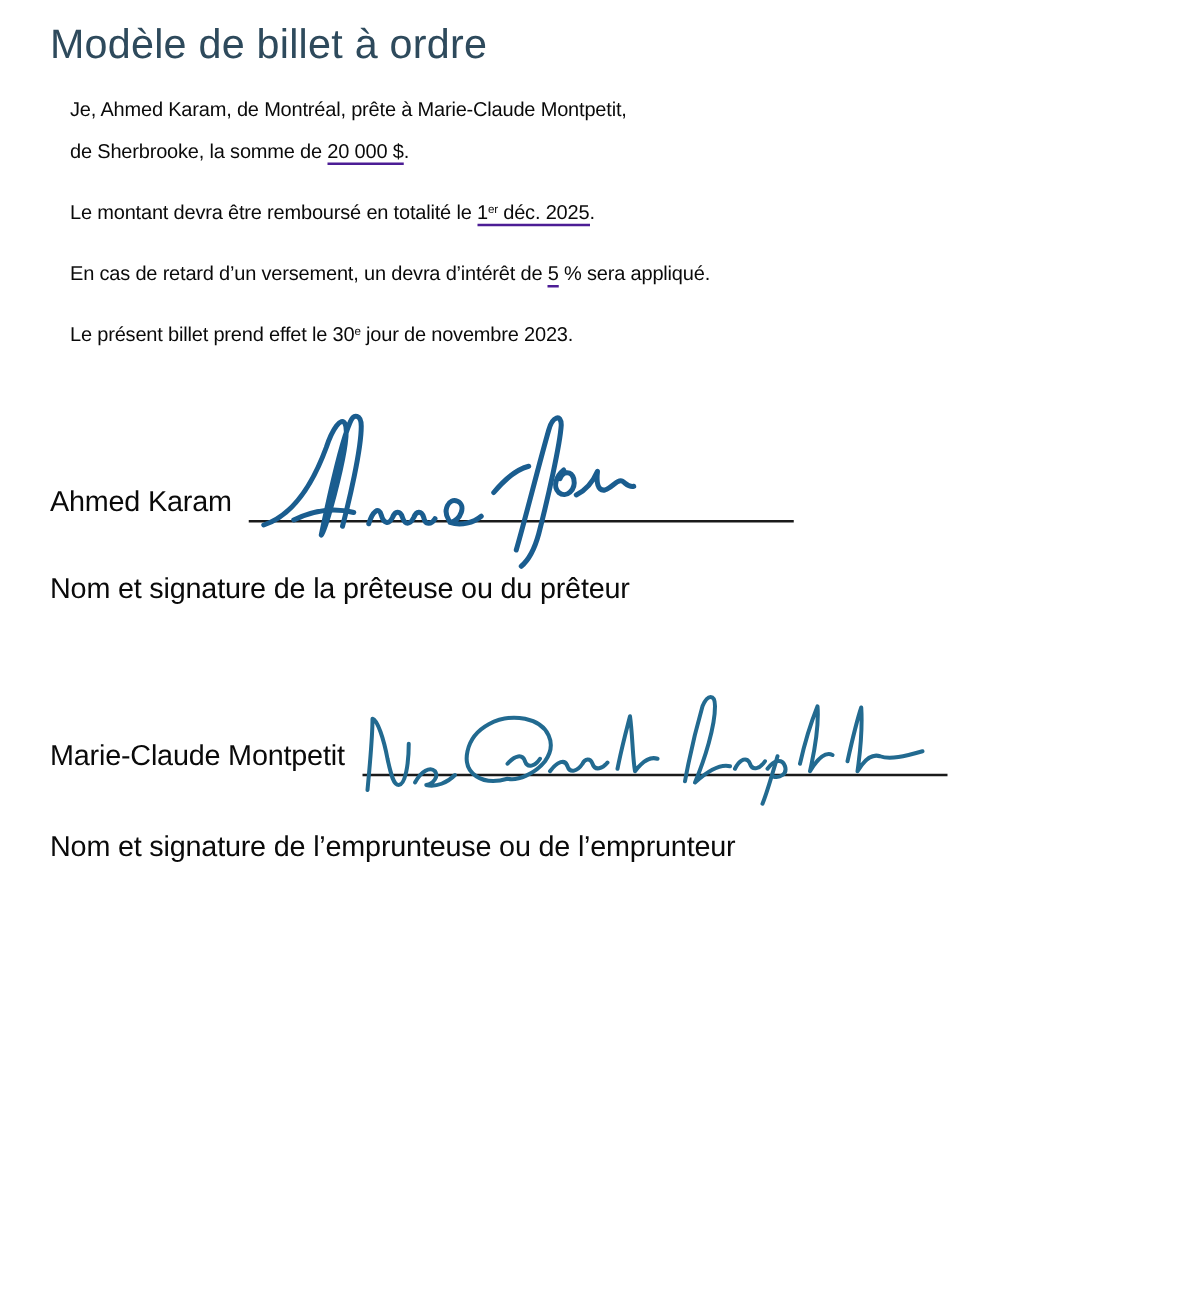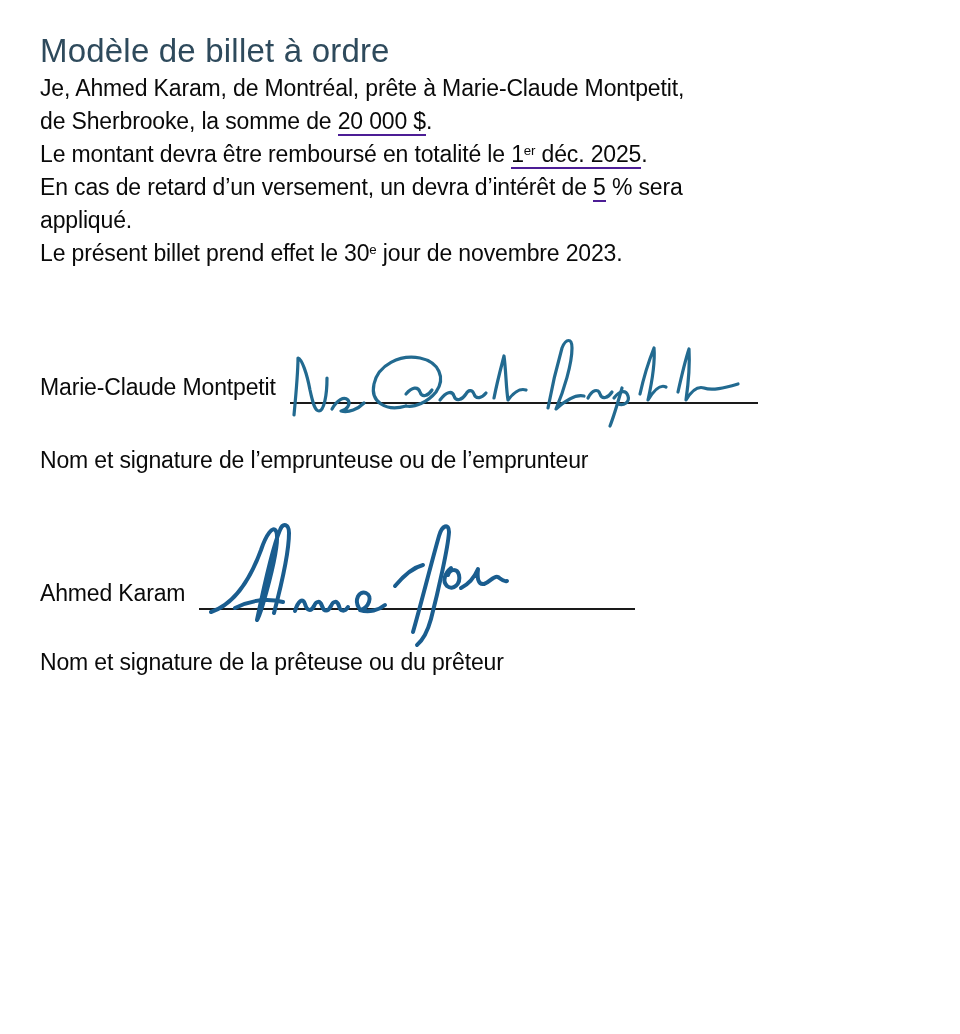--- a/index.html
+++ b/index.html
@@ -10,33 +10,33 @@
   body {
     width: 960px;
     min-height: 1034px;
     font-family: "Liberation Sans", "DejaVu Sans", sans-serif;
     color: #0a0a0a;
     -webkit-font-smoothing: antialiased;
   }
   .doc {
     box-sizing: border-box;
     width: 764px;
-    padding: 30px 40px 40px 40px;
+    padding: 14px 40px 40px 40px;
   }
   .doc-title {
     margin: 0;
     font-size: 33px;
     line-height: 42px;
     font-weight: 500;
     letter-spacing: 0.2px;
     color: #2e4a5c;
   }
   p.body-text {
-    margin: 0;
-    font-size: 23px;
+    margin: 16px;
+    font-size: 16px;
     line-height: 33px;
     letter-spacing: -0.15px;
     color: #0a0a0a;
   }
   .p1 { margin-top: 64px; }
   .p-gap { margin-top: 36px; }
   .u {
     border-bottom: 2px solid #4c1d95;
   }
   sup.sup {
@@ -90,20 +90,41 @@
 
 
 
   <p class="body-text p-gap"><span>Le montant devra être remboursé en totalité le </span><span class="u"><span>1</span><sup class="sup">er</sup><span> déc. 2025</span></span><span>.</span></p>
 
   <p class="body-text p-gap"><span>En cas de retard d’un versement, un devra d’intérêt de </span><span class="u">5</span><span> % sera appliqué.</span></p>
 
   <p class="body-text p-gap"><span>Le présent billet prend effet le 30</span><sup class="sup">e</sup><span> jour de novembre 2023.</span></p>
 
   <div class="sig-block">
+    <div class="sig-row lender">
+      <span class="sig-label">Ahmed Karam</span>
+      <span class="sig-line">
+        <svg class="sig-svg lender-svg" viewBox="0 0 300 118" aria-hidden="true">
+          <g fill="none" stroke="#1A5D8F" stroke-width="4" stroke-linecap="round" stroke-linejoin="round">
+            <path d="M 4 96 C 22 90 40 72 54 34 C 59 19 66 9 69 15 C 73 22 64 60 56 88 C 53 98 51 103 50 104 C 55 80 66 30 73 14 C 76 6 82 8 82 17 C 82 36 72 78 67 97"></path>
+            <path d="M 28 92 C 44 84 60 82 76 86"></path>
+            <path d="M 88 95 C 91 85 96 81 98 88 C 100 95 104 96 107 90 C 109 85 113 84 115 90 C 117 96 121 96 124 90 C 126 85 130 84 132 90 C 133 96 138 96 141 91"></path>
+            <path d="M 152 92 C 147 84 152 74 159 77 C 166 80 162 92 153 94 C 162 97 172 94 178 89"></path>
+            <path d="M 206 116 C 213 92 224 48 232 20 C 235 9 242 7 242 16 C 241 32 231 76 224 103 C 221 114 216 124 210 129"></path>
+            <path d="M 188 70 C 198 58 208 51 216 49"></path>
+            <path d="M 244 52 C 238 57 235 65 240 70 C 246 75 254 68 252 59 C 250 52 243 53 241 59"></path>
+            <path d="M 254 72 C 262 68 268 60 271 53 C 270 62 271 69 277 68 C 283 66 287 59 291 61 C 294 63 296 66 300 65"></path>
+          </g>
+        </svg>
+      </span>
+    </div>
+    <p class="caption">Nom et signature de la prêteuse ou du prêteur</p>
+  </div>
+
+  <div class="sig-block">
     <div class="sig-row borrower">
       <span class="sig-label">Marie-Claude Montpetit</span>
       <span class="sig-line">
         <svg class="sig-svg borrower-svg" viewBox="0 0 452 100" aria-hidden="true">
           <g fill="none" stroke="#226A90" stroke-width="3.2" stroke-linecap="round" stroke-linejoin="round">
             <path d="M 6 83 C 8 62 10 40 10 26 C 14 27 19 42 22 58 C 25 72 27 79 31 79 C 36 79 39 63 39 46"></path>
             <path d="M 44 77 C 49 68 56 64 60 68 C 63 72 59 78 53 79 C 61 81 70 77 76 71"></path>
             <path d="M 118 74 C 98 80 82 70 86 52 C 90 33 112 22 132 26 C 151 30 158 46 148 60 C 140 70 126 76 118 74"></path>
             <path d="M 118 62 C 124 55 130 54 132 60 C 134 66 140 64 144 58"></path>
             <path d="M 152 68 C 158 60 164 58 166 64 C 168 70 174 68 178 62 C 180 58 184 57 186 62 C 188 68 194 66 198 61"></path>
@@ -114,34 +135,13 @@
             <path d="M 326 66 C 332 58 338 58 340 64 C 342 70 336 74 330 72"></path>
             <path d="M 352 62 C 356 44 362 26 366 16 C 367 28 364 50 360 68 C 366 58 372 52 378 55"></path>
             <path d="M 390 60 C 394 42 398 26 401 17 C 402 34 400 54 398 68 C 404 58 410 54 416 56 C 424 59 436 56 450 52"></path>
           </g>
         </svg>
       </span>
     </div>
     <p class="caption borrower-caption">Nom et signature de l’emprunteuse ou de l’emprunteur</p>
   </div>
 
-  <div class="sig-block">
-    <div class="sig-row lender">
-      <span class="sig-label">Ahmed Karam</span>
-      <span class="sig-line">
-        <svg class="sig-svg lender-svg" viewBox="0 0 300 118" aria-hidden="true">
-          <g fill="none" stroke="#1A5D8F" stroke-width="4" stroke-linecap="round" stroke-linejoin="round">
-            <path d="M 4 96 C 22 90 40 72 54 34 C 59 19 66 9 69 15 C 73 22 64 60 56 88 C 53 98 51 103 50 104 C 55 80 66 30 73 14 C 76 6 82 8 82 17 C 82 36 72 78 67 97"></path>
-            <path d="M 28 92 C 44 84 60 82 76 86"></path>
-            <path d="M 88 95 C 91 85 96 81 98 88 C 100 95 104 96 107 90 C 109 85 113 84 115 90 C 117 96 121 96 124 90 C 126 85 130 84 132 90 C 133 96 138 96 141 91"></path>
-            <path d="M 152 92 C 147 84 152 74 159 77 C 166 80 162 92 153 94 C 162 97 172 94 178 89"></path>
-            <path d="M 206 116 C 213 92 224 48 232 20 C 235 9 242 7 242 16 C 241 32 231 76 224 103 C 221 114 216 124 210 129"></path>
-            <path d="M 188 70 C 198 58 208 51 216 49"></path>
-            <path d="M 244 52 C 238 57 235 65 240 70 C 246 75 254 68 252 59 C 250 52 243 53 241 59"></path>
-            <path d="M 254 72 C 262 68 268 60 271 53 C 270 62 271 69 277 68 C 283 66 287 59 291 61 C 294 63 296 66 300 65"></path>
-          </g>
-        </svg>
-      </span>
-    </div>
-    <p class="caption">Nom et signature de la prêteuse ou du prêteur</p>
-  </div>
-
 </div>
 
 </body></html>

